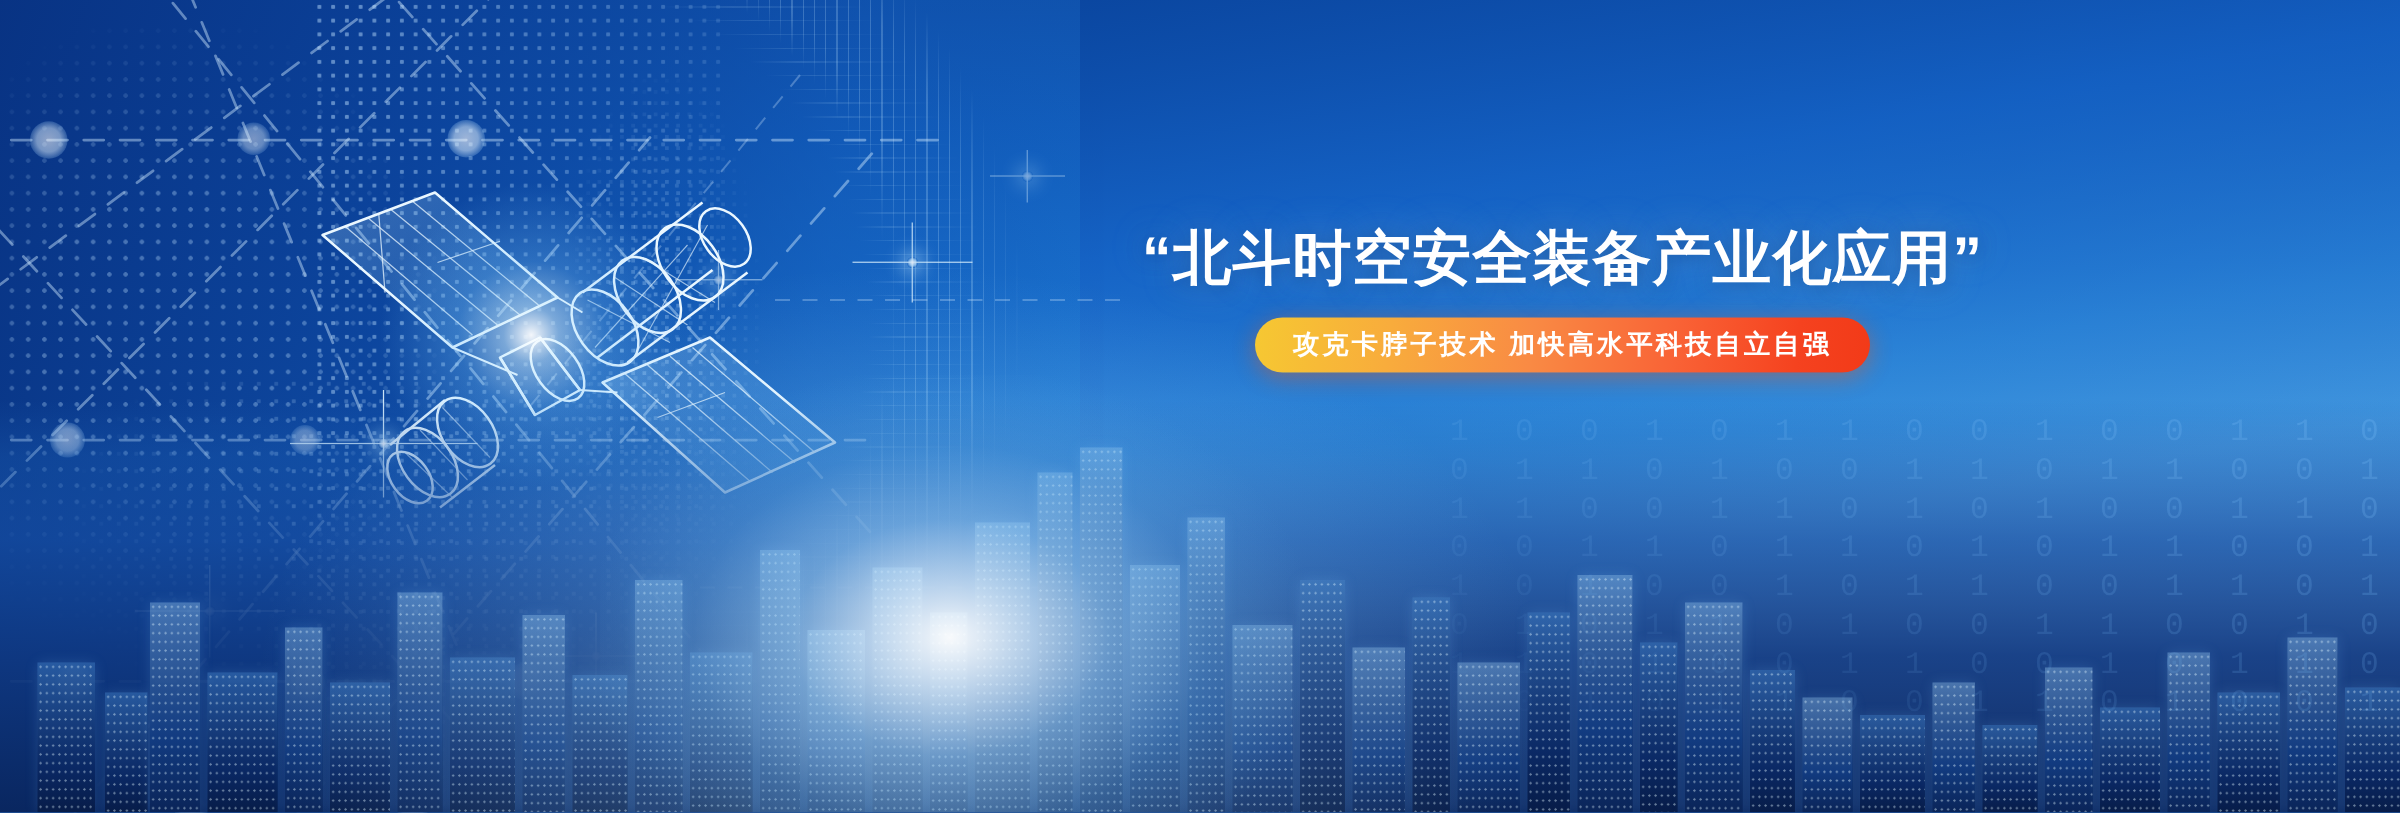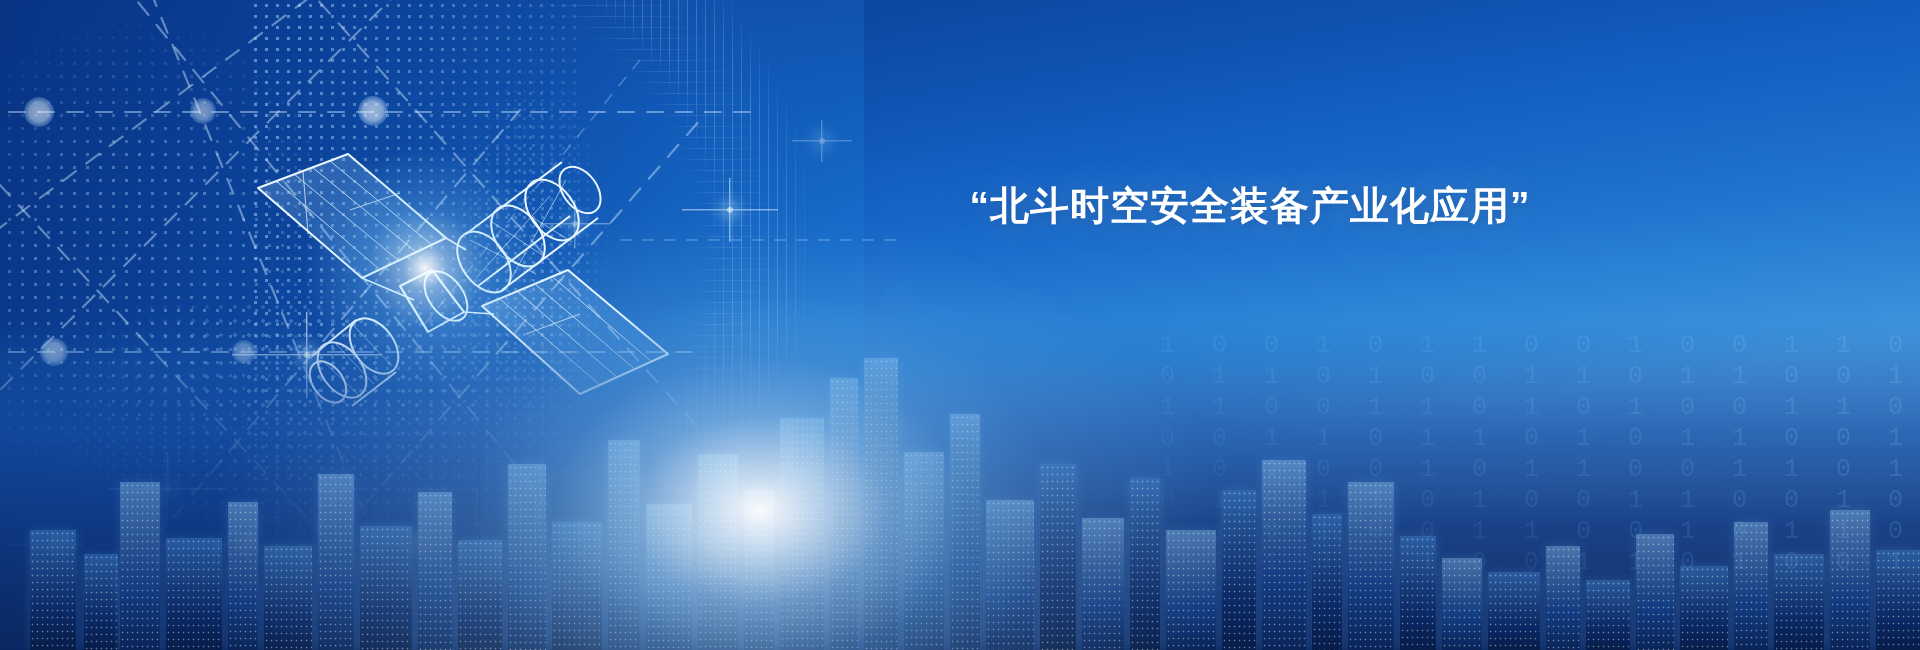--- a/index.html
+++ b/index.html
@@ -174,21 +174,21 @@
   }
   .headline{
     color:#ffffff;
     font-weight:bold;
     font-size:48px;
     line-height:60px;
     letter-spacing:1px;
     white-space:nowrap;
     text-shadow:0 2px 14px rgba(10,60,130,.55), 0 0 30px rgba(190,225,255,.35);
   }
-  .headline.l1{ font-size:39px; }
+  .headline.l1{ font-size:47px; }
   .headline.l2{ font-size:50px; margin-top:4px; letter-spacing:0px;}
 
   .badge-wrap{ margin-top:18px; display:flex; justify-content:center; }
   .badge{
     display:inline-block;
     padding:7px 30px 9px 30px;
     border-radius:24px;
     background:linear-gradient(95deg,#f6c832 0%, #f8ac3c 22%, #f98a44 45%, #f96336 68%, #f5421f 88%, #f23a18 100%);
     color:#ffffff;
     font-size:21px;
@@ -427,15 +427,18 @@
 <span>0 1 0 1 1 0 1 0 0 1 1 0 0 1 0 1 1 0 0 1 0 1 0 0</span>
 <span>1 1 0 1 0 0 1 1 0 0 1 0 1 1 0 0 1 1 0 1 0 0 1 1</span>
 <span>0 0 1 0 1 1 0 0 1 1 0 1 0 0 1 1 0 0 1 0 1 1 0 0</span></div>
   </div>
 
   <div class="glow-wide"></div>
   <div class="glow-core"></div>
 
   <div class="copy">
     <div class="headline l1">“北斗时空安全装备产业化应用”</div>
+    <div class="badge-wrap">
+      <div class="badge">攻克卡脖子技术 加快高水平科技自立自强</div>
+    </div>
   </div>
 
 </div>
 
 </body></html>

